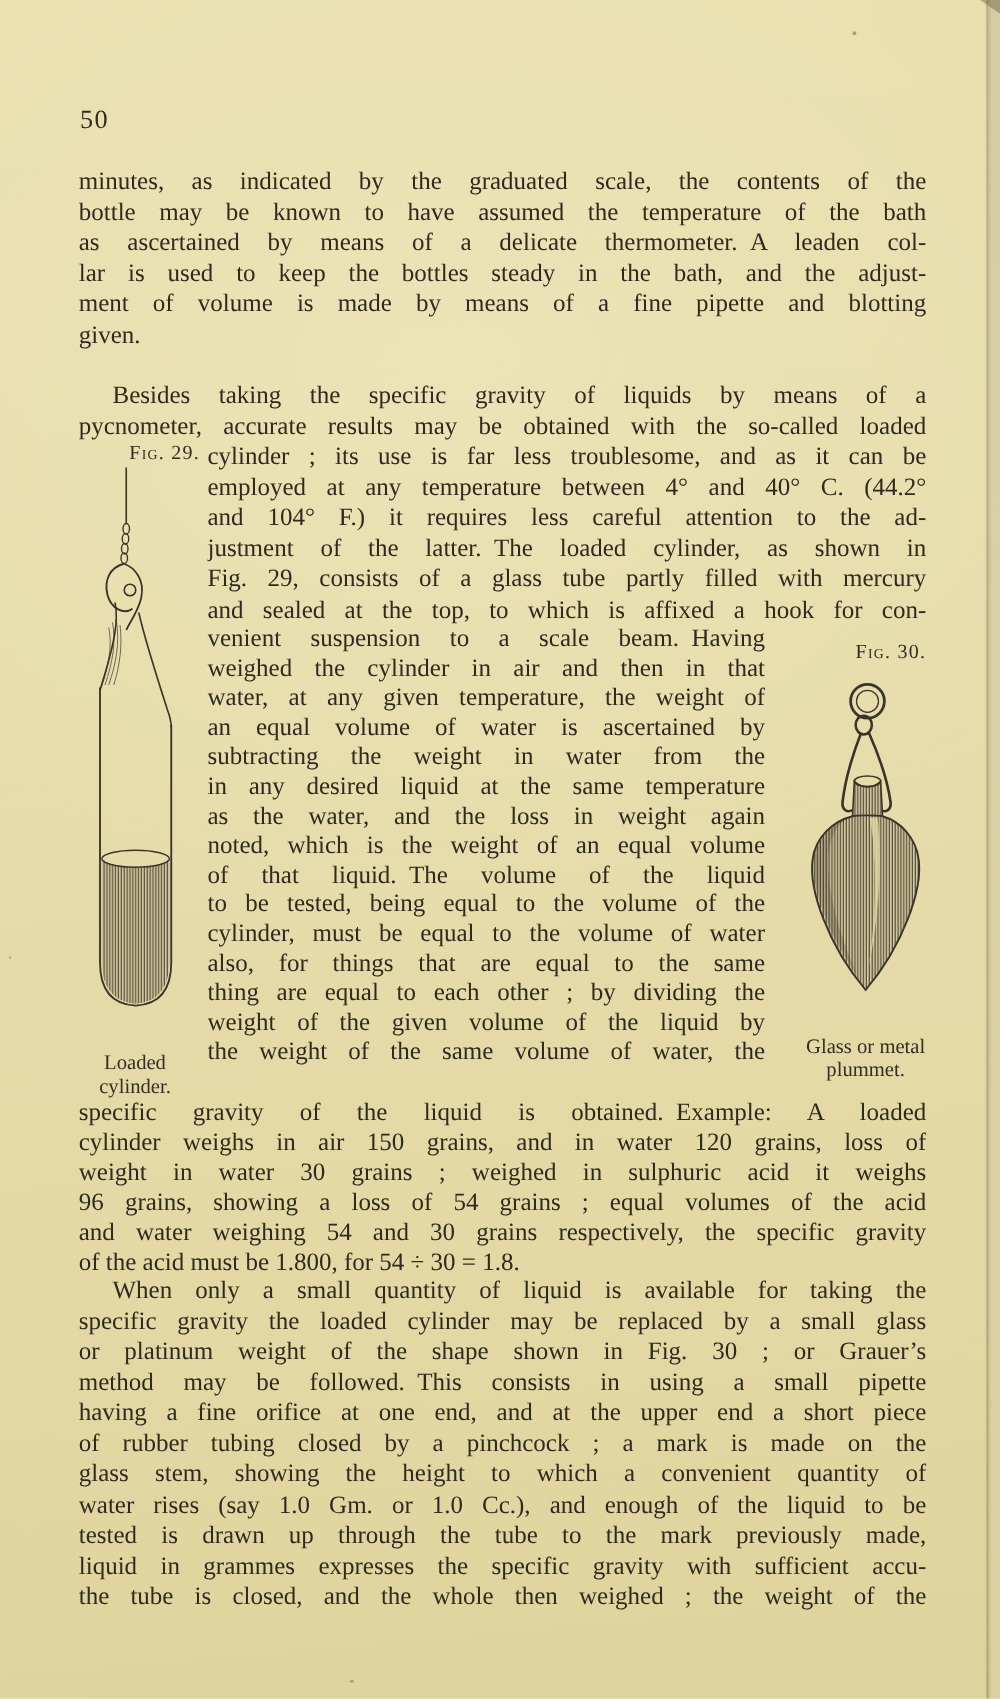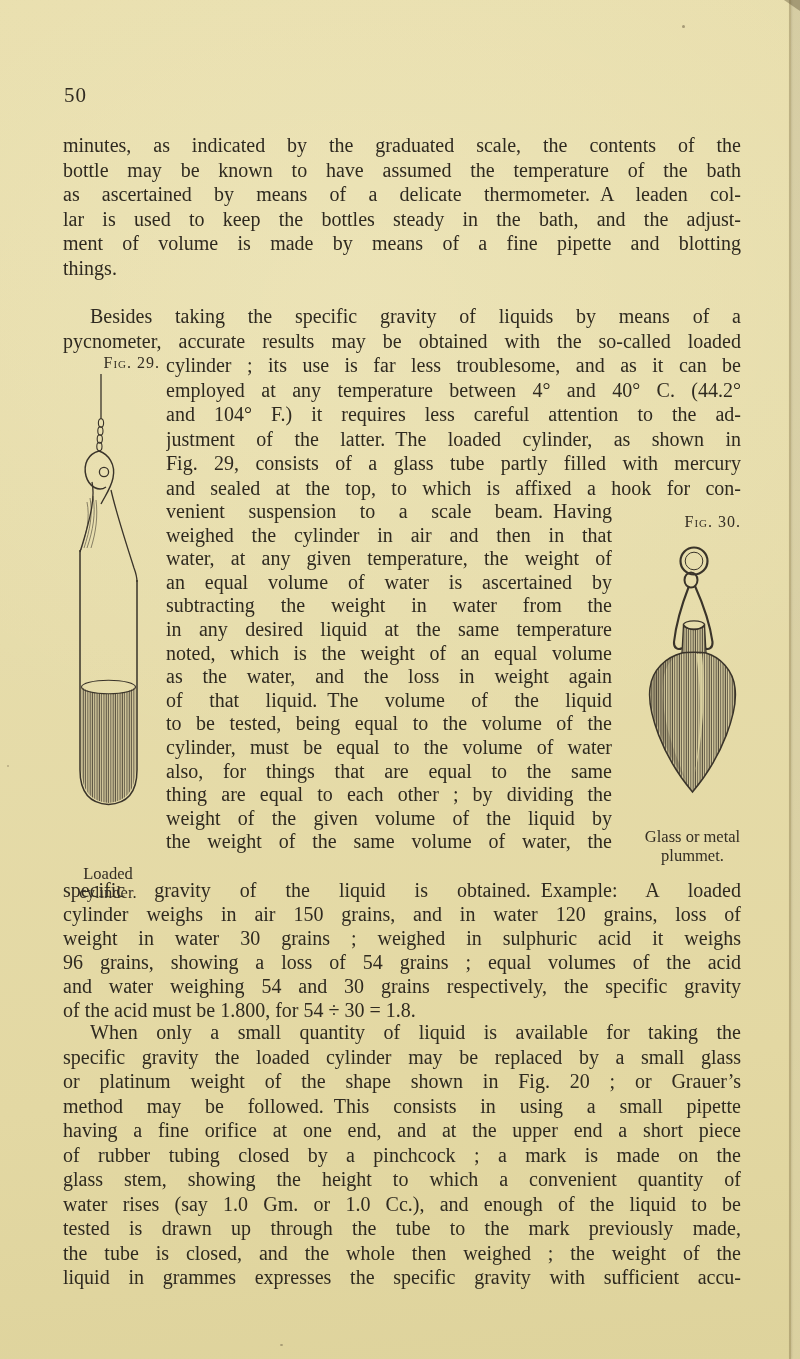--- a/index.html
+++ b/index.html
@@ -49,21 +49,21 @@
 <div class="page">
 
   <div class="pageno">50</div>
 
   <div class="tb endleft" style="left:63px;top:133px;width:678px;--lh:24.5px;">
       <div class="line">minutes, as indicated by the graduated scale, the contents of the</div>
       <div class="line">bottle may be known to have assumed the temperature of the bath</div>
       <div class="line">as ascertained by means of a delicate thermometer. A leaden col-</div>
       <div class="line">lar is used to keep the bottles steady in the bath, and the adjust-</div>
       <div class="line">ment of volume is made by means of a fine pipette and blotting</div>
-      <div class="line">things.</div>
+      <div class="line">given.</div>
     </div>
 
   <div class="tb indent" style="left:63px;top:304px;width:678px;--lh:24.5px;">
       <div class="line">Besides taking the specific gravity of liquids by means of a</div>
       <div class="line">pycnometer, accurate results may be obtained with the so-called loaded</div>
     </div>
 
   <div class="tb" style="left:166px;top:353px;width:575px;--lh:24.5px;">
       <div class="line">cylinder ; its use is far less troublesome, and as it can be</div>
       <div class="line">employed at any temperature between 4° and 40° C. (44.2°</div>
@@ -73,22 +73,22 @@
       <div class="line">and sealed at the top, to which is affixed a hook for con-</div>
     </div>
 
   <div class="tb" style="left:166px;top:500px;width:446px;--lh:23.6px;">
       <div class="line">venient suspension to a scale beam. Having</div>
       <div class="line">weighed the cylinder in air and then in that</div>
       <div class="line">water, at any given temperature, the weight of</div>
       <div class="line">an equal volume of water is ascertained by</div>
       <div class="line">subtracting the weight in water from the</div>
       <div class="line">in any desired liquid at the same temperature</div>
+      <div class="line">as the water, and the loss in weight again</div>
       <div class="line">noted, which is the weight of an equal volume</div>
-      <div class="line">as the water, and the loss in weight again</div>
       <div class="line">of that liquid. The volume of the liquid</div>
       <div class="line">to be tested, being equal to the volume of the</div>
       <div class="line">cylinder, must be equal to the volume of water</div>
       <div class="line">also, for things that are equal to the same</div>
       <div class="line">thing are equal to each other ; by dividing the</div>
       <div class="line">weight of the given volume of the liquid by</div>
       <div class="line">the weight of the same volume of water, the</div>
     </div>
 
   <div class="tb endleft" style="left:63px;top:878px;width:678px;--lh:24px;">
@@ -96,29 +96,29 @@
       <div class="line">cylinder weighs in air 150 grains, and in water 120 grains, loss of</div>
       <div class="line">weight in water 30 grains ; weighed in sulphuric acid it weighs</div>
       <div class="line">96 grains, showing a loss of 54 grains ; equal volumes of the acid</div>
       <div class="line">and water weighing 54 and 30 grains respectively, the specific gravity</div>
       <div class="line">of the acid must be 1.800, for 54 ÷ 30 = 1.8.</div>
     </div>
 
   <div class="tb indent" style="left:63px;top:1020px;width:678px;--lh:24.5px;">
       <div class="line">When only a small quantity of liquid is available for taking the</div>
       <div class="line">specific gravity the loaded cylinder may be replaced by a small glass</div>
-      <div class="line">or platinum weight of the shape shown in Fig. 20 ; or Grauer’s</div>
+      <div class="line">or platinum weight of the shape shown in Fig. 30 ; or Grauer’s</div>
       <div class="line">method may be followed. This consists in using a small pipette</div>
       <div class="line">having a fine orifice at one end, and at the upper end a short piece</div>
       <div class="line">of rubber tubing closed by a pinchcock ; a mark is made on the</div>
       <div class="line">glass stem, showing the height to which a convenient quantity of</div>
       <div class="line">water rises (say 1.0 Gm. or 1.0 Cc.), and enough of the liquid to be</div>
       <div class="line">tested is drawn up through the tube to the mark previously made,</div>
+      <div class="line">liquid in grammes expresses the specific gravity with sufficient accu-</div>
       <div class="line">the tube is closed, and the whole then weighed ; the weight of the</div>
-      <div class="line">liquid in grammes expresses the specific gravity with sufficient accu-</div>
     </div>
 
   <div class="figlabel" style="left:56px;top:354px;width:104px;">Fig. 29.</div>
 
   <svg class="figart" style="left:50px;top:372px;" width="115" height="450" viewBox="0 0 115 450">
     <defs>
       <pattern id="hatchM" width="2.3" height="6" patternUnits="userSpaceOnUse">
         <rect width="2.3" height="6" fill="#d3c89c"></rect>
         <line x1="1" y1="0" x2="1" y2="6" stroke="#463f31" stroke-width="0.85"></line>
       </pattern>
@@ -147,21 +147,21 @@
       <path d="M43,124 C46,142 43,158 37,176"></path>
       <path d="M46,128 C48,144 46,160 41,176"></path>
     </g>
 
     <path class="ink" stroke-width="1.5" d="M30,178 L30,398 Q30,431 58.5,432.5 Q87,431 87,398 L87,208"></path>
 
     <path fill="url(#hatchM)" stroke="none" d="M31.5,315 L31.5,398 Q32,429 58.5,431 Q85,429 85.5,398 L85.5,315 Q77,322 58.5,322 Q40,322 31.5,315 Z"></path>
     <ellipse class="ink" cx="58.5" cy="315" rx="27" ry="6.8" stroke-width="1.1"></ellipse>
   </svg>
 
-  <div class="figcaption" style="left:56px;top:841px;width:104px;margin-top:24px;">
+  <div class="figcaption" style="left:56px;top:841px;width:104px;">
     <div>Loaded</div>
     <div>cylinder.</div>
   </div>
 
   <div class="figlabel" style="left:646px;top:513px;width:95px;">Fig. 30.</div>
 
   <svg class="figart" style="left:630px;top:540px;" width="125" height="265" viewBox="0 0 125 265">
     <defs>
       <pattern id="hatchP" width="2.3" height="6" patternUnits="userSpaceOnUse">
         <rect width="2.3" height="6" fill="#d8cda0"></rect>

